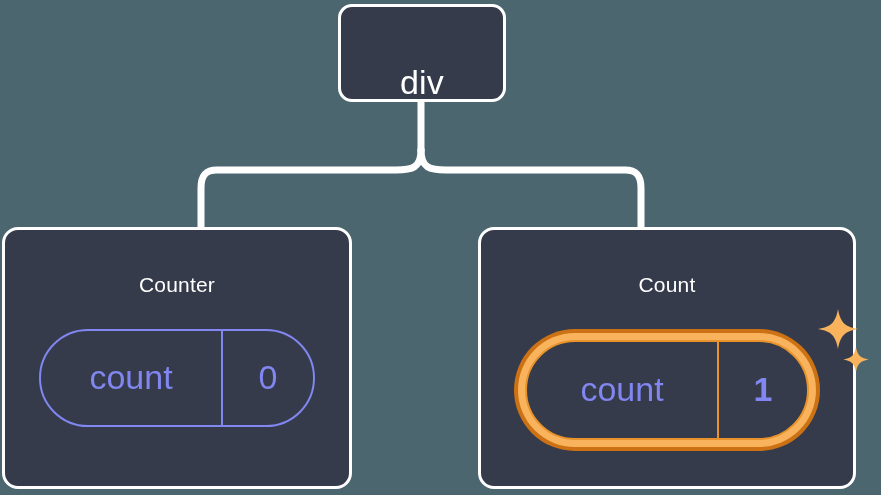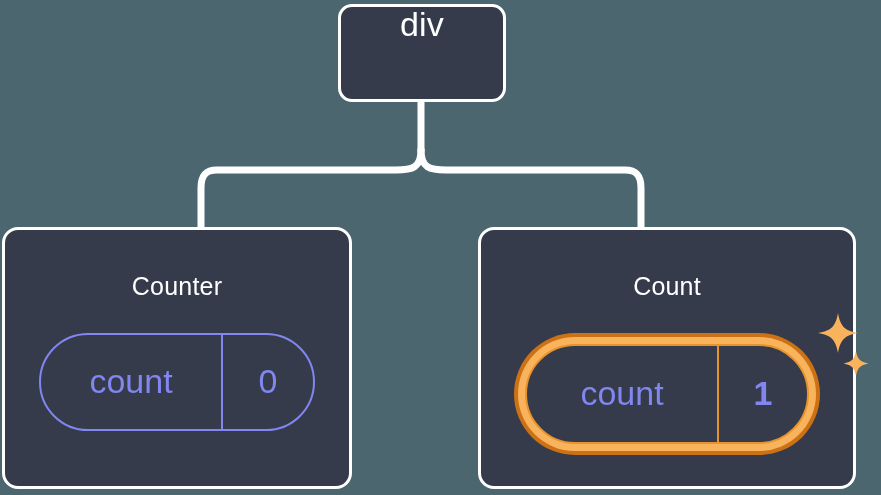--- a/index.html
+++ b/index.html
@@ -38,42 +38,42 @@
     border-radius: 16px;
     display: flex;
     flex-direction: column;
     align-items: center;
   }
   .node-root {
     left: 338px;
     top: 4px;
     width: 168px;
     height: 98px;
-    justify-content: flex-start;
+    justify-content: flex-end;
     border-radius: 14px;
   }
   .node-child {
     top: 227px;
     width: 350px;
     height: 262px;
     padding-top: 44px;
   }
   .node-left  { left: 2px; }
   .node-right { left: 478px; width: 378px; }
 
   .node-title {
     color: #ffffff;
     font-size: 34px;
     font-weight: 400;
     letter-spacing: 0.2px;
     line-height: 1;
     white-space: nowrap;
   }
   .node-child .node-title {
-    font-size: 25px;
+    font-size: 21px;
   }
 
   
   .pill-wrap {
     position: relative;
     margin-top: 34px;
     display: flex;
     align-items: center;
     justify-content: center;
   }

